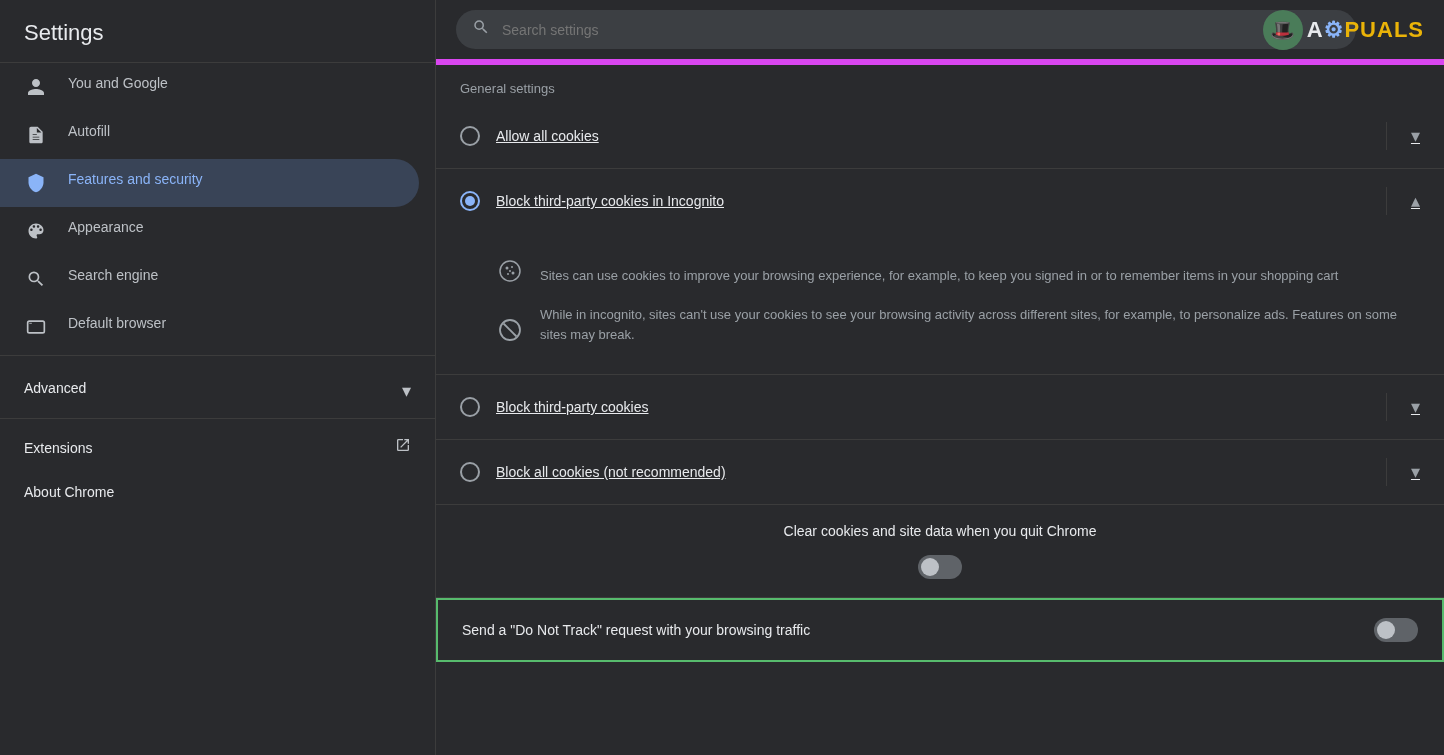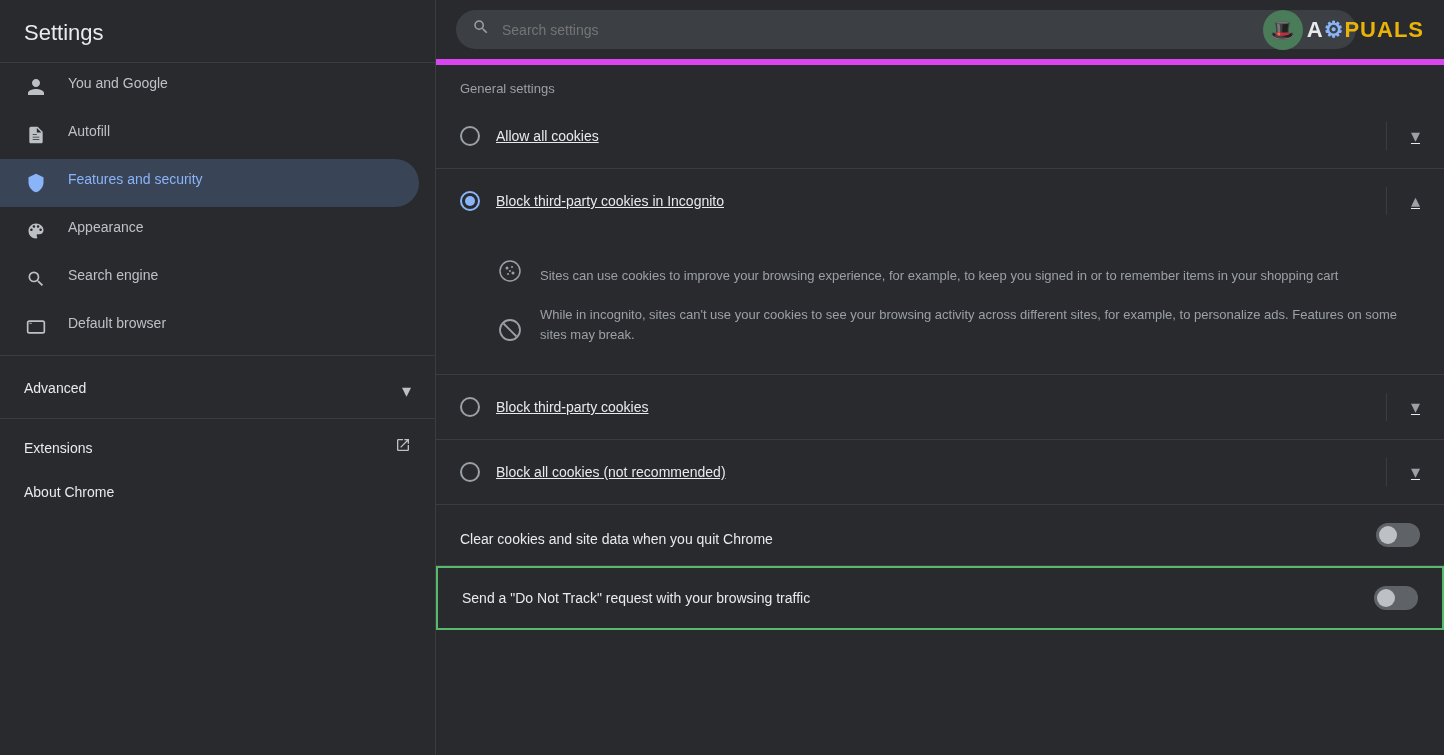--- a/index.html
+++ b/index.html
@@ -240,24 +240,25 @@
       justify-content: center;
       flex-shrink: 0;
       margin-top: 2px;
       font-size: 18px;
       color: #9aa0a6;
     }
 
     
     .toggle-row {
       display: flex;
-      align-items: flex-end;
+      align-items: center;
       padding: 18px 24px;
       border-bottom: 1px solid #3c3c3c;
       gap: 16px;
+      flex-direction: column;
     }
     .toggle-row .toggle-label {
       flex: 1;
       font-size: 14px;
       color: #e8eaed;
     }
     .toggle {
       width: 44px;
       height: 24px;
       background: #5f6368;

